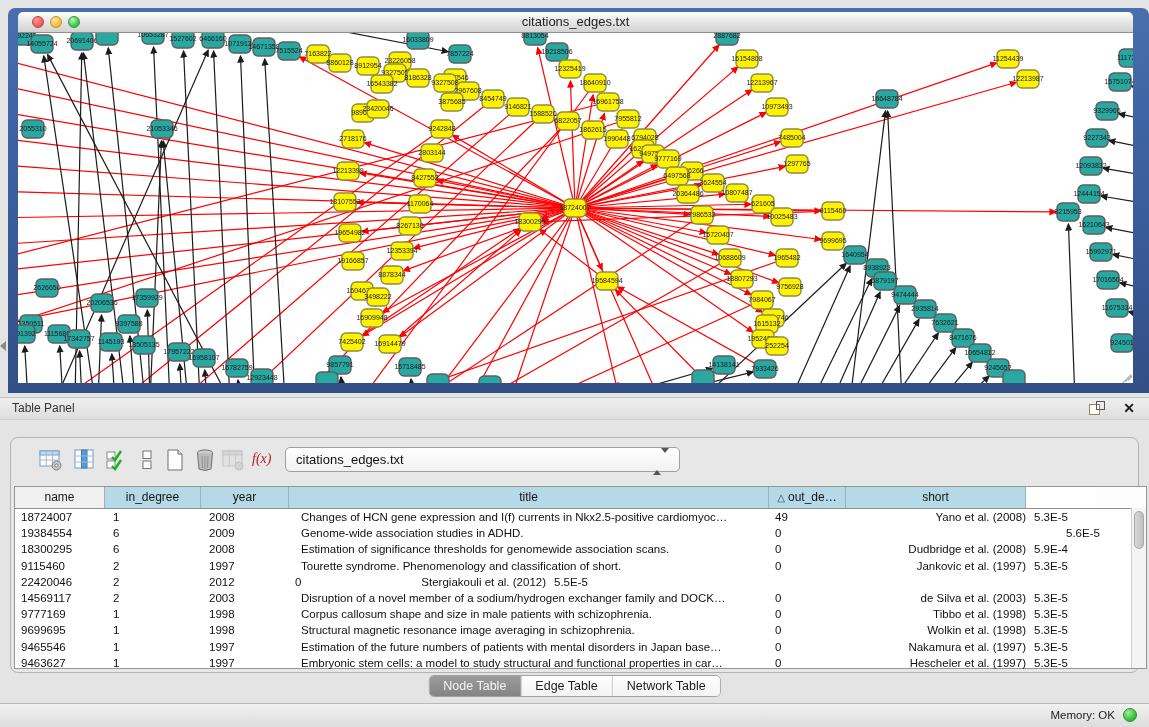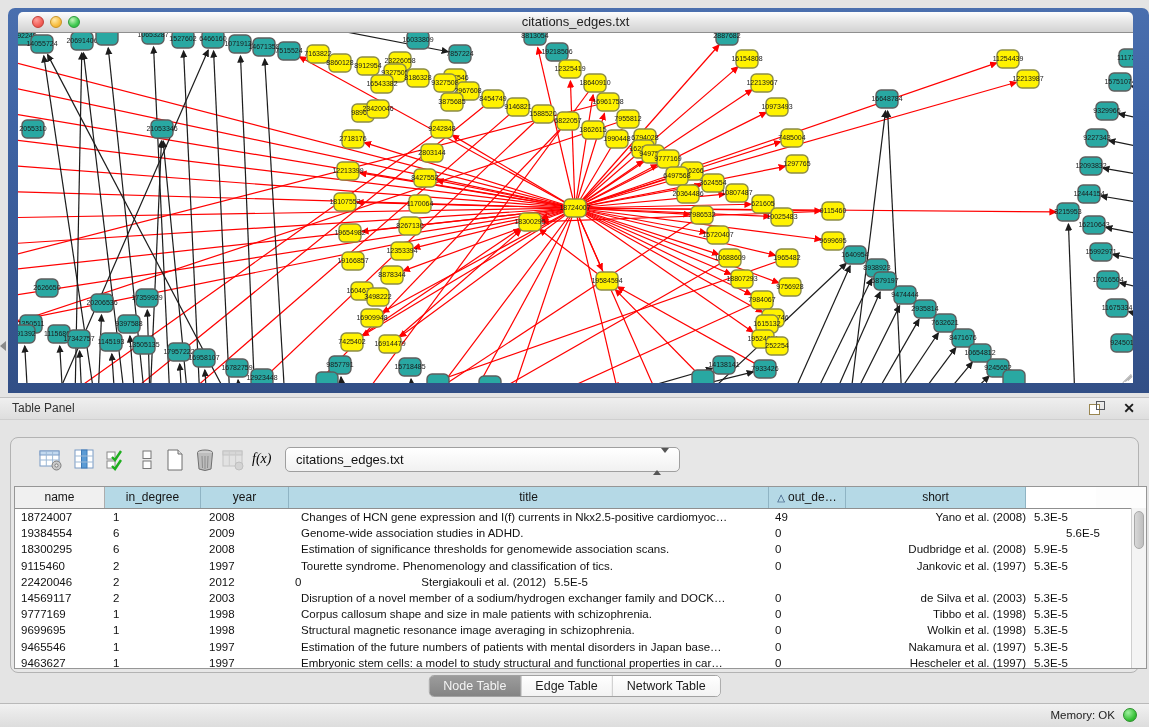--- a/index.html
+++ b/index.html
@@ -32,21 +32,21 @@
     background:linear-gradient(#efefef,#dedede);border-top:1px solid #c2c2c2;border-bottom:1px solid #cfcfcf;}
   .panel-header .ptitle{position:absolute;left:12px;top:3px;font-size:12px;color:#333;}
   .float-icon{position:absolute;right:44px;top:3px;width:16px;height:14px;}
   .float-icon .sq1{position:absolute;left:0;bottom:0;width:9px;height:9px;border:1.5px solid #9a8650;background:#fff;}
   .float-icon .sq2{position:absolute;right:0;top:0;width:7px;height:7px;border:1.5px solid #55585e;background:transparent;}
   .close-x{position:absolute;right:14px;top:2px;font-size:14px;font-weight:bold;color:#1b1b1b;line-height:16px;}
   .panel-body{position:absolute;left:10px;top:437px;width:1129px;height:236px;
     background:#e7e7e7;border:1px solid #b3b3b3;border-radius:8px;box-sizing:border-box;}
   
   .tb-icon{position:absolute;top:448px;width:26px;height:24px;}
-  .fx{font-family:"Liberation Serif",serif;font-style:italic;font-size:14px;color:#000000;}
+  .fx{font-family:"Liberation Serif",serif;font-style:italic;font-size:14px;color:#b91c1c;}
   .combo{position:absolute;left:285px;top:447px;width:395px;height:25px;box-sizing:border-box;
     border:1px solid #9f9f9f;border-radius:5px;background:linear-gradient(#ffffff,#f1f1f1);}
   .combo .val{position:absolute;left:10px;top:4px;font-size:13px;color:#111;}
   .combo .arrows{position:absolute;right:10px;top:5px;}
   .combo .up{width:0;height:0;border-left:4px solid transparent;border-right:4px solid transparent;border-bottom:5px solid #555;margin-bottom:3px;}
   .combo .dn{width:0;height:0;border-left:4px solid transparent;border-right:4px solid transparent;border-top:5px solid #555;}
   
   .dtable{position:absolute;left:14px;top:486px;width:1133px;height:183px;background:#fff;
     border:1px solid #969696;box-sizing:border-box;font-size:11.5px;color:#111;}
   .thead{display:flex;height:21px;border-bottom:1px solid #8f8f8f;}
@@ -874,27 +874,27 @@
         <div class="td c5" style="width: 180px; margin-top: 43px;">Franke et al. (2009)</div>
         <div class="td c6" style="width: 70px; margin-left: 32px;">5.6E-5</div>
       </div>
       <div class="trow">
         <div class="td c0" style="width: 90px;">18300295</div>
         <div class="td c1" style="width: 96px;">6</div>
         <div class="td c2" style="width: 88px;">2008</div>
         <div class="td c3" style="width: 480px;">Estimation of significance thresholds for genomewide association scans.</div>
         <div class="td c4" style="width: 77px;">0</div>
         <div class="td c5" style="width: 180px;">Dudbridge et al. (2008)</div>
-        <div class="td c6" style="width: 70px;">5.9E-5</div>
+        <div class="td c6" style="width: 70px;">5.9E-4</div>
       </div>
       <div class="trow">
         <div class="td c0" style="width: 90px;">9115460</div>
         <div class="td c1" style="width: 96px;">2</div>
         <div class="td c2" style="width: 88px;">1997</div>
-        <div class="td c3" style="width: 480px;">Tourette syndrome. Phenomenology and classification of tics.</div>
+        <div class="td c3" style="width: 480px;">Tourette syndrome. Phenomenology and classification of short.</div>
         <div class="td c4" style="width: 77px;">0</div>
         <div class="td c5" style="width: 180px;">Jankovic et al. (1997)</div>
         <div class="td c6" style="width: 70px;">5.3E-5</div>
       </div>
       <div class="trow">
         <div class="td c0" style="width: 90px;">22420046</div>
         <div class="td c1" style="width: 96px;">2</div>
         <div class="td c2" style="width: 88px;">2012</div>
         <div class="td c4" style="width: 77px;">0</div>
         <div class="td c5" style="width: 180px;">Stergiakouli et al. (2012)</div>

